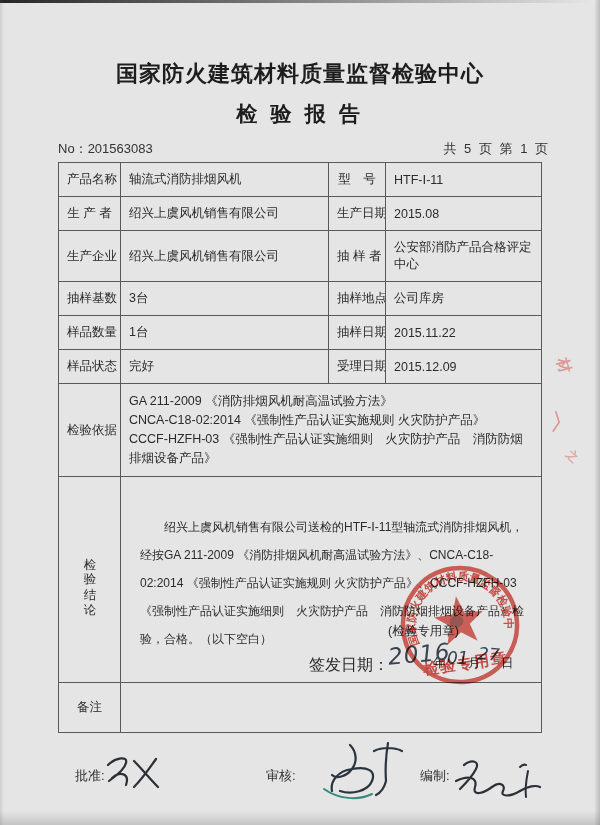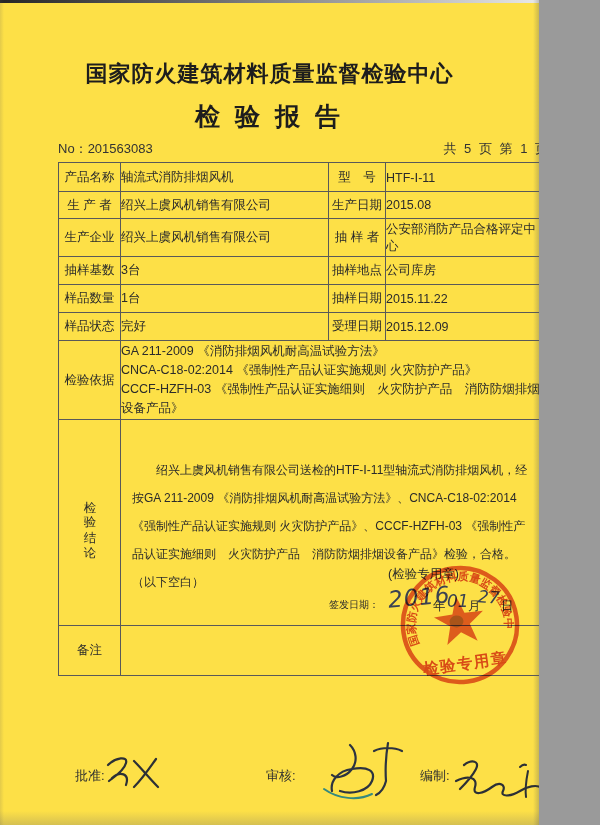--- a/index.html
+++ b/index.html
@@ -1,50 +1,50 @@
 <!DOCTYPE html>
 <html><head>
 <meta charset="utf-8">
 <style>
   html,body{margin:0;padding:0;background:#9a9a9a;}
-  .page{position:relative;width:539px;height:825px;background:#fde047;overflow:hidden;
+  .page{position:relative;width:600px;height:825px;background:#e5e5e5;overflow:hidden;
         font-family:"Liberation Sans","DejaVu Sans",sans-serif;color:#2e2e2e;}
   
   .edge-top{position:absolute;top:0;left:0;right:0;height:3px;
             background:linear-gradient(90deg,#262626,#6f6f6f 40%,#b5b5b5 75%,#e8e8e8);}
   .edge-bottom{position:absolute;bottom:0;left:0;right:0;height:14px;
             background:linear-gradient(180deg,rgba(110,110,110,0),rgba(110,110,110,.28));}
   .edge-right{position:absolute;top:0;bottom:0;right:0;width:6px;
             background:linear-gradient(270deg,rgba(90,90,90,.30),rgba(90,90,90,0));}
   .edge-left{position:absolute;top:0;bottom:0;left:0;width:4px;
             background:linear-gradient(90deg,rgba(90,90,90,.16),rgba(90,90,90,0));}
 
   .title{position:absolute;top:59px;left:0;right:0;text-align:center;
          font-size:22px;font-weight:bold;letter-spacing:1px;color:#1d1d1d;}
   .subtitle{position:absolute;top:100px;left:0;right:0;text-align:center;
-         font-size:25px;font-weight:bold;letter-spacing:4px;color:#1d1d1d;white-space:pre;}
+         font-size:21px;font-weight:bold;letter-spacing:4px;color:#1d1d1d;white-space:pre;font-family:Liberation Serif, serif;}
   .no-row{position:absolute;top:140px;left:58px;width:492px;display:flex;
          justify-content:space-between;font-size:13px;color:#333;}
   .no-row .pageinfo{letter-spacing:2px;}
 
   table.report{position:absolute;top:162px;left:58px;width:483px;border-collapse:collapse;
          table-layout:fixed;}
   table.report td{border:1px solid #595959;font-size:12.5px;color:#2b2b2b;
-         padding:0;vertical-align:middle;overflow:hidden;}
+         padding:8px;vertical-align:middle;overflow:hidden;}
   td.lab{text-align:center;white-space:pre;font-size:12px;}
   td.val{padding:0 3px 0 7px;text-align:left;}
   td.tight{font-size:11.5px;padding-left:4px;letter-spacing:0;}
   td.basis{vertical-align:middle;padding:5px 8px 4px 8px;font-size:12px;line-height:19px;}
   td.concl{vertical-align:top;position:relative;}
   .concl p{margin:0;padding:7px 9px 0 11px;text-indent:2em;font-size:12px;
          line-height:28px;color:#2b2b2b;}
   .vlabel{display:inline-block;writing-mode:vertical-lr;text-orientation:upright;
          letter-spacing:15px;font-size:12.5px;}
   .seal-note{position:absolute;left:267px;top:146px;font-size:12.5px;white-space:nowrap;}
-  .issue-label{position:absolute;left:208px;top:178px;font-size:10px;}
+  .issue-label{position:absolute;left:188px;top:178px;font-size:16px;}
   .dchar{position:absolute;top:178px;font-size:12.5px;}
   .dchar.y{left:312px}.dchar.m{left:347px}.dchar.d{left:380px}
   .hw{position:absolute;font-style:italic;color:#3a4252;white-space:nowrap;
       font-family:"DejaVu Sans",sans-serif;}
   .hw-year{left:267px;top:164px;font-size:23px;transform:rotate(-5deg);letter-spacing:1px;}
   .hw-month{left:326px;top:171px;font-size:17px;}
   .hw-day{left:357px;top:167px;font-size:17px;transform:rotate(4deg);}
 
   .stamp{position:absolute;left:391px;top:556px;width:138px;height:138px;
          transform:rotate(-8deg);mix-blend-mode:multiply;opacity:.93;}

